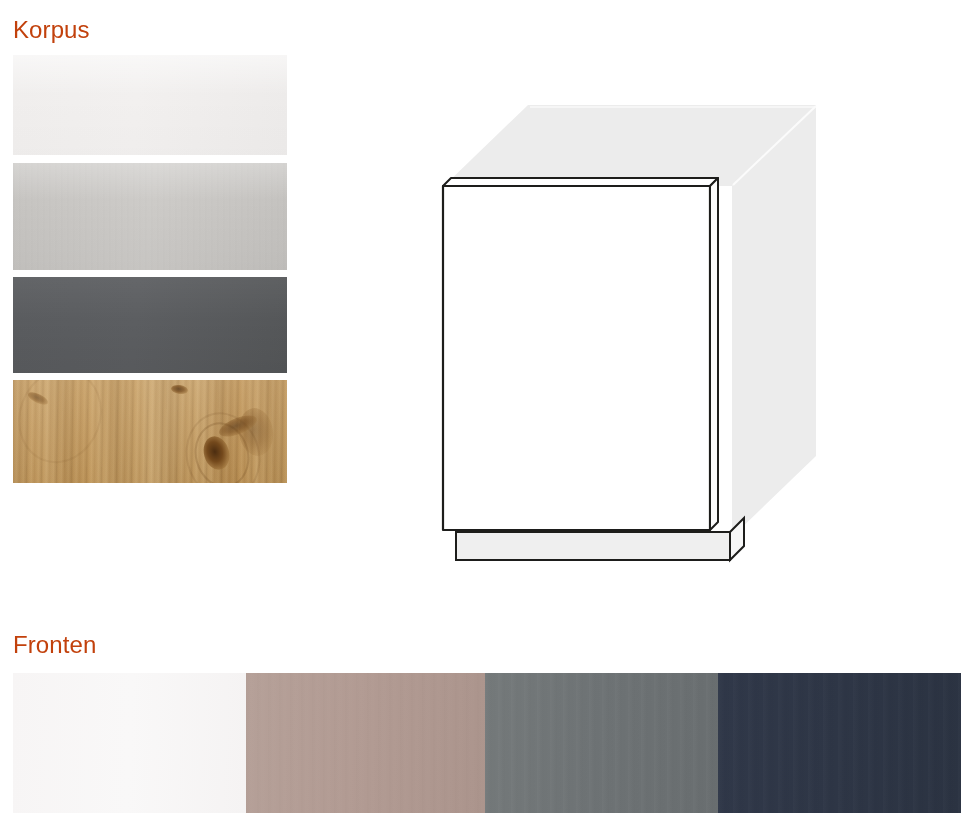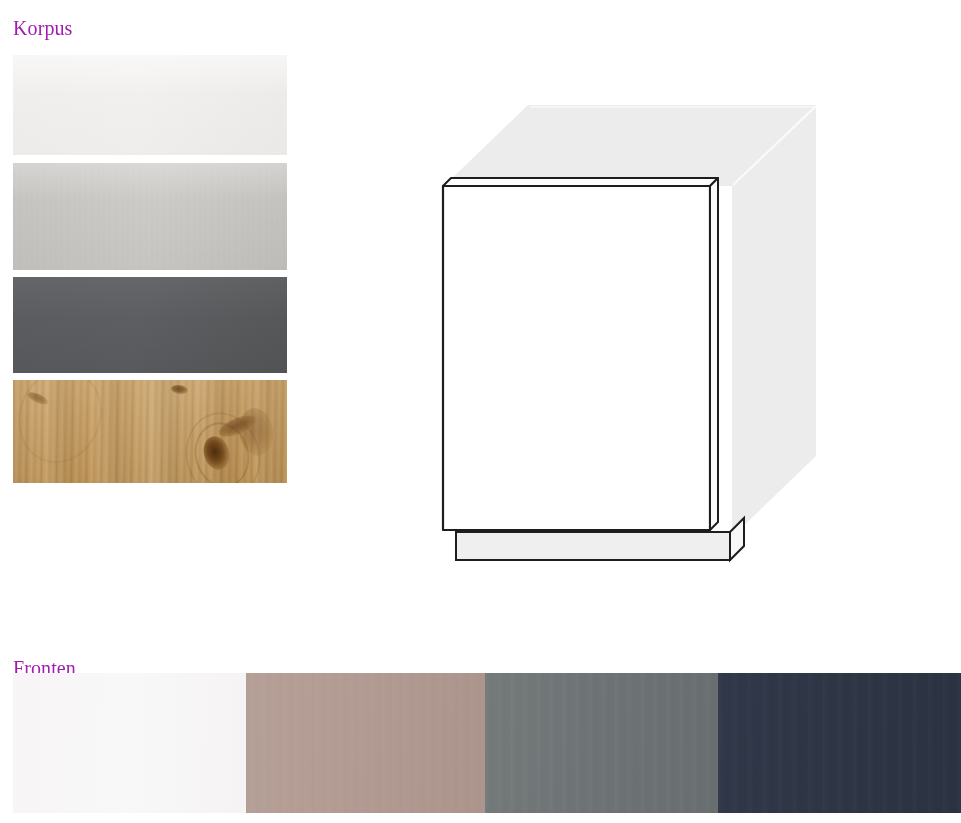--- a/index.html
+++ b/index.html
@@ -11,30 +11,29 @@
     width: 961px;
     height: 823px;
     position: relative;
     overflow: hidden;
     font-family: "Liberation Sans", sans-serif;
     -webkit-font-smoothing: antialiased;
   }
 
   .section-label {
     position: absolute;
-    font-size: 20px;
+    font-size: 24px;
     font-weight: 400;
-    color: #a21caf;
+    color: #c2410c;
     letter-spacing: 0.1px;
     line-height: 1;
     white-space: nowrap;
-    font-family: Liberation Serif, serif;
   }
   #korpus-label { left: 13px; top: 18px; }
-  #fronten-label { left: 13px; top: 658px; }
+  #fronten-label { left: 13px; top: 633px; }
 
   
   #korpus-swatches {
     position: absolute;
     left: 13px;
     top: 55px;
     width: 274px;
     height: 428px;
   }
   .korpus-swatch {

